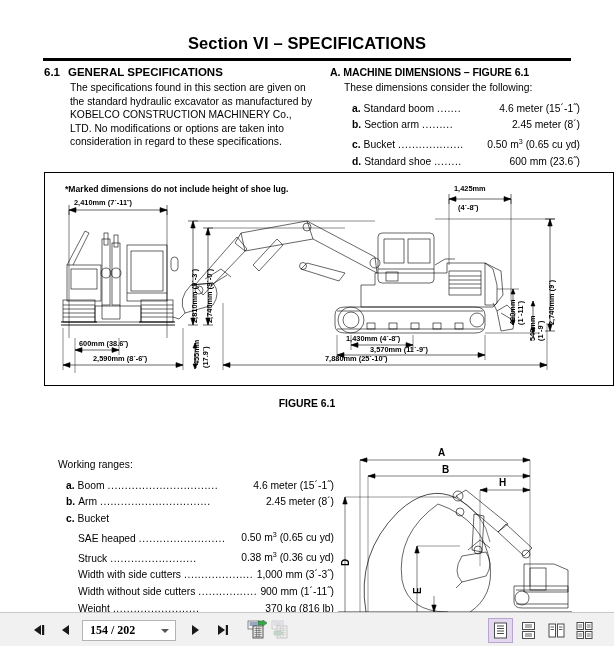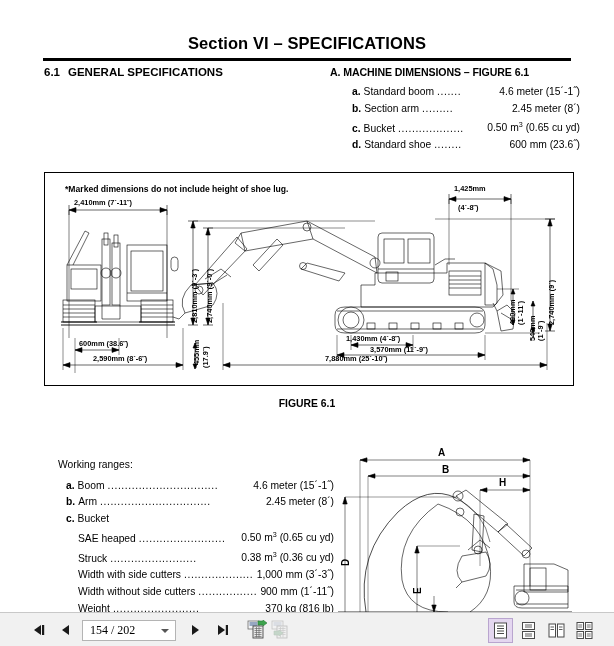--- a/index.html
+++ b/index.html
@@ -28,21 +28,21 @@
   .dl .row{display:flex;align-items:baseline;white-space:nowrap;}
   .dl .lab{font-weight:bold;margin-right:3px;}
   .dl .txt{flex:0 0 auto;}
   .dl .dots{flex:1 1 auto;overflow:hidden;white-space:nowrap;letter-spacing:.6px;
             margin:0 3px;color:#000;font-size:10.3px;}
   .dl .val{flex:0 0 auto;}
   sup{font-size:7.2px;vertical-align:super;}
 
   
   #fig1{position:absolute;left:44px;top:172px;width:528px;height:212px;
-        border:1.4px solid #000;background:#fff;}
+        border:1.4px solid #000;background:#fff;padding-left:40px;}
   #fig1-cap{position:absolute;left:0;top:398px;width:614px;text-align:center;
             font-size:10.4px;font-weight:bold;}
   .note{position:absolute;left:20px;top:11px;font-size:8.6px;font-weight:bold;}
 
   .dimtxt{position:absolute;font-size:7.4px;font-weight:bold;white-space:nowrap;line-height:9px;}
   .dimtxt.vert{transform-origin:0 0;transform:rotate(-90deg);}
 
   
   .secB{position:absolute;left:44px;top:455px;width:290px;}
   .secB .h-sec{font-size:10.4px;}
@@ -53,21 +53,21 @@
   
   #toolbar{position:absolute;left:0;top:612px;width:614px;height:34px;
            background:#f1f1f1;border-top:1px solid #c8c8c8;
            display:flex;align-items:center;}
   #toolbar .grp{display:flex;align-items:center;}
   .tb-btn{width:22px;height:22px;display:flex;align-items:center;justify-content:center;
           cursor:default;}
   .tb-btn svg{display:block;}
   .pagebox{position:relative;margin:0 5px;width:92px;height:19px;background:#fff;
            border:1px solid #b4b4b4;display:flex;align-items:center;}
-  .pagebox .pv{font-size:12px;padding-left:7px;font-family:"Liberation Serif",serif;}
+  .pagebox .pv{font-size:12px;padding-left:7px;font-family:"Liberation Serif",serif;font-weight:bold;}
   .pagebox .arrow{position:absolute;right:6px;top:8px;width:0;height:0;
                   border-left:4px solid transparent;border-right:4px solid transparent;
                   border-top:4px solid #555;}
   .spacer{flex:1 1 auto;}
   .view-btn{width:23px;height:23px;margin-right:3px;display:flex;align-items:center;
             justify-content:center;border:1px solid transparent;}
   .view-btn.active{background:#e4d7f0;border:1px solid #b9a5cf;}
   .iconpad{margin-left:4px;}
 </style>
 </head>
@@ -77,24 +77,26 @@
 
   <div id="page">
 
     <div class="doc-title">Section VI – SPECIFICATIONS</div>
     <div class="rule"></div>
 
     <div class="col-l">
       <div class="h-num">
         <span class="n">6.1</span><span>GENERAL SPECIFICATIONS</span>
       </div>
+      <div class="para">The specifications found in this section are given on the standard hydraulic excavator as manufactured by KOBELCO CONSTRUCTION MACHINERY Co., LTD. No modifications or options are taken into consideration in regard to these specifications.</div>
     </div>
 
     <div class="col-r">
       <div class="h-sec">A. MACHINE DIMENSIONS – FIGURE 6.1</div>
+      <div class="sub">These dimensions consider the following:</div>
       <div class="dl">
         <div class="row">
           <span class="lab">a.</span>
           <span class="txt">Standard boom</span>
           <span class="dots">.......</span>
           <span class="val">4.6 meter (15´-1˝)</span>
         </div>
         <div class="row">
           <span class="lab">b.</span>
           <span class="txt">Section arm</span>

